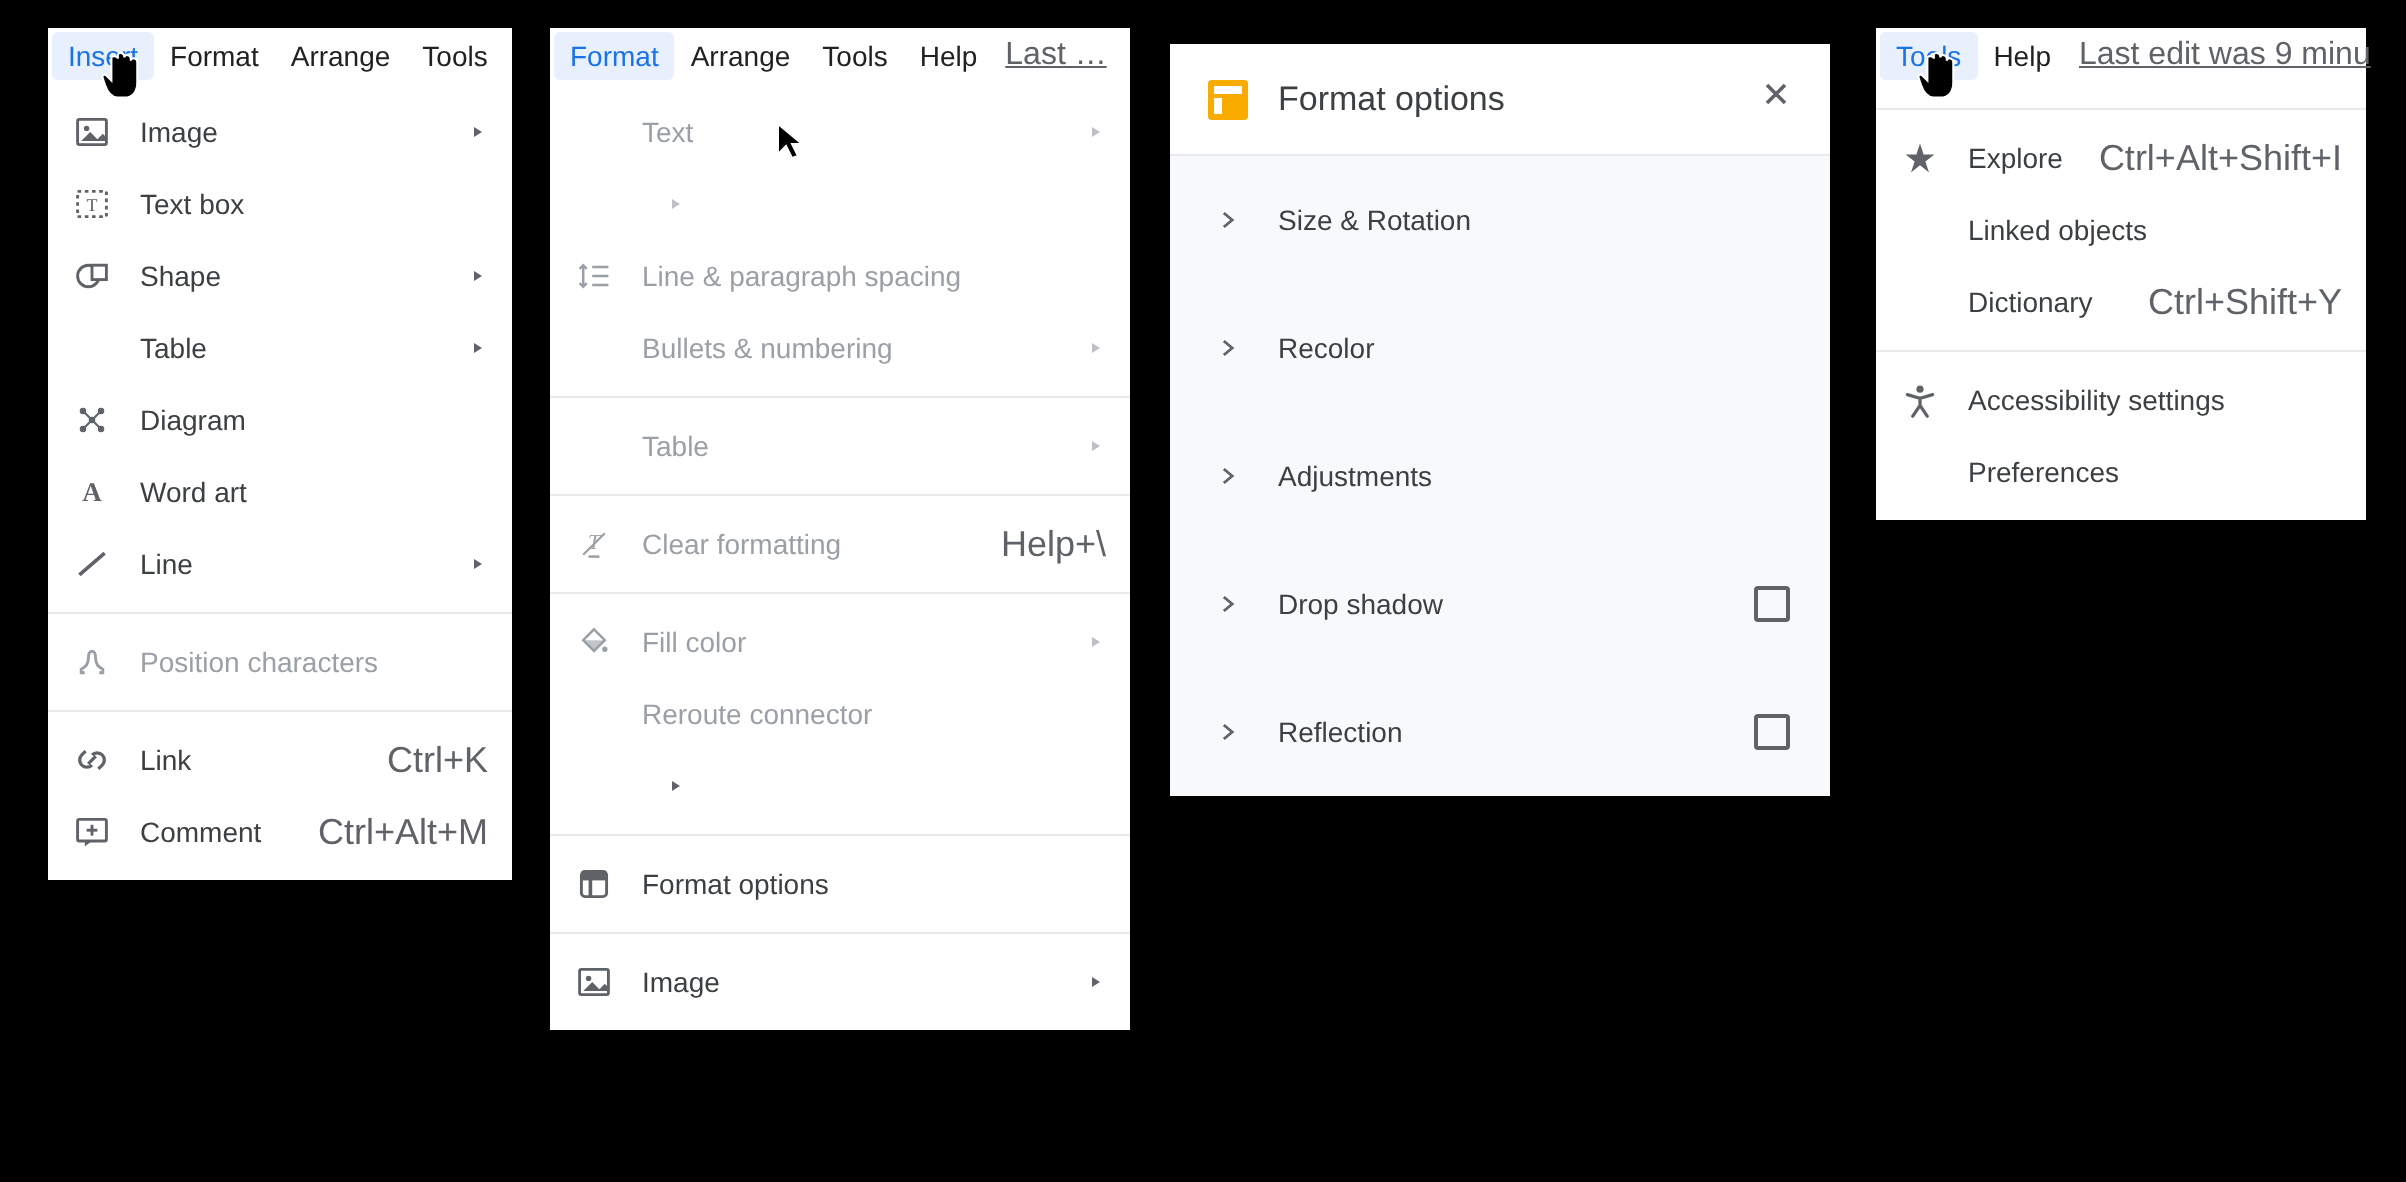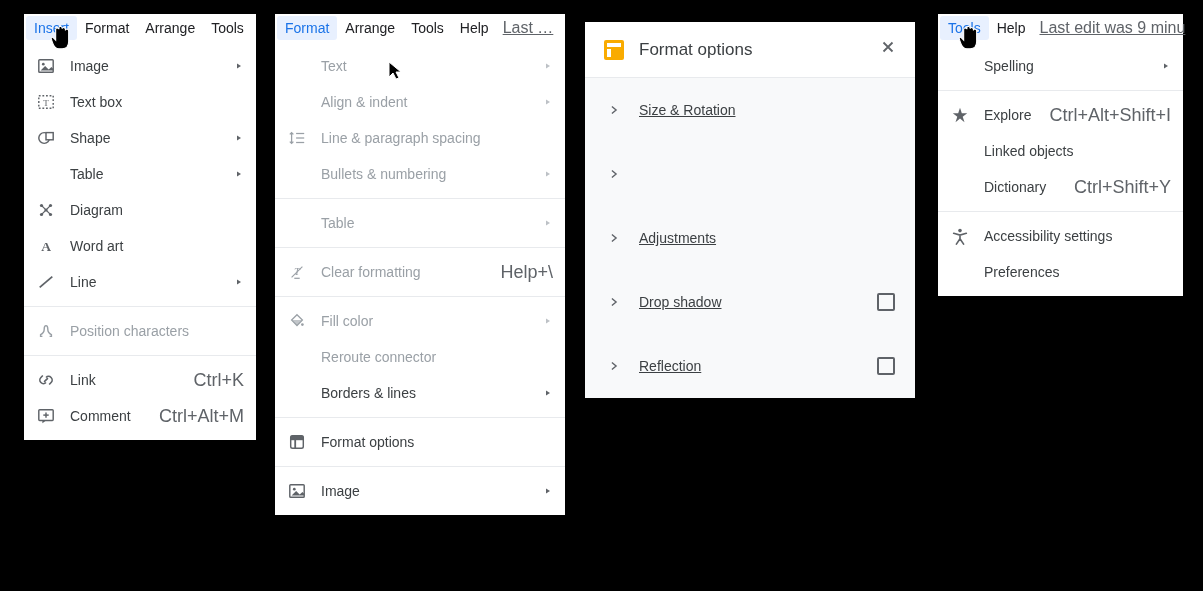--- a/index.html
+++ b/index.html
@@ -101,21 +101,20 @@
     display:flex; align-items:center; justify-content:center;
   }
   .fo-title { font-size: 17px; color: #3c4043; flex:1; }
   .fo-close { color:#5f6368; font-size:18px; cursor:default; }
   .fo-row {
     display:flex;
     align-items:center;
     height: 64px;
     padding: 0 20px;
     background: #f8f9fa;
-    text-decoration: underline;
   }
   .fo-chevron {
     width: 18px; margin-right: 16px;
     color:#5f6368;
     display:flex; align-items:center; justify-content:center;
   }
   .fo-label { flex:1; color:#3c4043; font-size:14px; font-weight:500; }
   .fo-checkbox {
     width:18px; height:18px; border:2px solid #5f6368; border-radius:2px;
   }
@@ -346,21 +345,20 @@
   <div class="menu" id="menu2">
       <div class="menu-item disabled">
         <span class="icon spacer"></span>
         <span class="label">Text</span>
         <span class="arrow"><svg width="10" height="10" viewBox="0 0 20 20" style="color:#bdc1c6">
             <use href="#i-tri"></use>
           </svg></span>
       </div>
       <div class="menu-item disabled">
         <span class="icon spacer"></span>
-        <span class="label">Align &amp; indent</span>
         <span class="arrow"><svg width="10" height="10" viewBox="0 0 20 20" style="color:#bdc1c6">
             <use href="#i-tri"></use>
           </svg></span>
       </div>
       <div class="menu-item disabled">
         <span class="icon">
           <svg width="18" height="18" viewBox="0 0 20 20" style="color:#9aa0a6">
             <use href="#i-linespacing"></use>
           </svg>
         </span>
@@ -402,21 +400,20 @@
         <span class="arrow"><svg width="10" height="10" viewBox="0 0 20 20" style="color:#bdc1c6">
             <use href="#i-tri"></use>
           </svg></span>
       </div>
       <div class="menu-item disabled">
         <span class="icon spacer"></span>
         <span class="label">Reroute connector</span>
       </div>
       <div class="menu-item">
         <span class="icon spacer"></span>
-        <span class="label">Borders &amp; lines</span>
         <span class="arrow"><svg width="10" height="10" viewBox="0 0 20 20" style="color:#5f6368">
             <use href="#i-tri"></use>
           </svg></span>
       </div>
       <div class="menu-sep"></div>
       <div class="menu-item">
         <span class="icon">
           <svg width="18" height="18" viewBox="0 0 20 20" style="color:#5f6368">
             <use href="#i-formatoptions"></use>
           </svg>
@@ -458,20 +455,21 @@
           </svg>
         </span>
         <span class="fo-label">Size &amp; Rotation</span>
       </div>
       <div class="fo-row">
         <span class="fo-chevron">
           <svg width="14" height="14" viewBox="0 0 20 20">
             <use href="#i-chevron"></use>
           </svg>
         </span>
+        <span class="fo-label">Recolor</span>
       </div>
       <div class="fo-row">
         <span class="fo-chevron">
           <svg width="14" height="14" viewBox="0 0 20 20">
             <use href="#i-chevron"></use>
           </svg>
         </span>
         <span class="fo-label">Adjustments</span>
       </div>
       <div class="fo-row">
@@ -495,27 +493,20 @@
     </div>
 </div>
 
 <div class="panel" style="left:938px; top:14px; width:245px;">
   <div class="menubar">
     <span class="menubar-item active">Tools</span>
     <span class="menubar-item">Help</span>
     <span class="menubar-edit">Last edit was 9 minu</span>
   </div>
   <div class="menu" id="menu4">
-      <div class="menu-item">
-        <span class="icon spacer"></span>
-        <span class="label">Spelling</span>
-        <span class="arrow"><svg width="10" height="10" viewBox="0 0 20 20" style="color:#5f6368">
-            <use href="#i-tri"></use>
-          </svg></span>
-      </div>
       <div class="menu-sep"></div>
       <div class="menu-item">
         <span class="icon">
           <svg width="18" height="18" viewBox="0 0 20 20" style="color:#5f6368">
             <use href="#i-explore"></use>
           </svg>
         </span>
         <span class="label">Explore</span>
         <span class="shortcut">Ctrl+Alt+Shift+I</span>
       </div>

